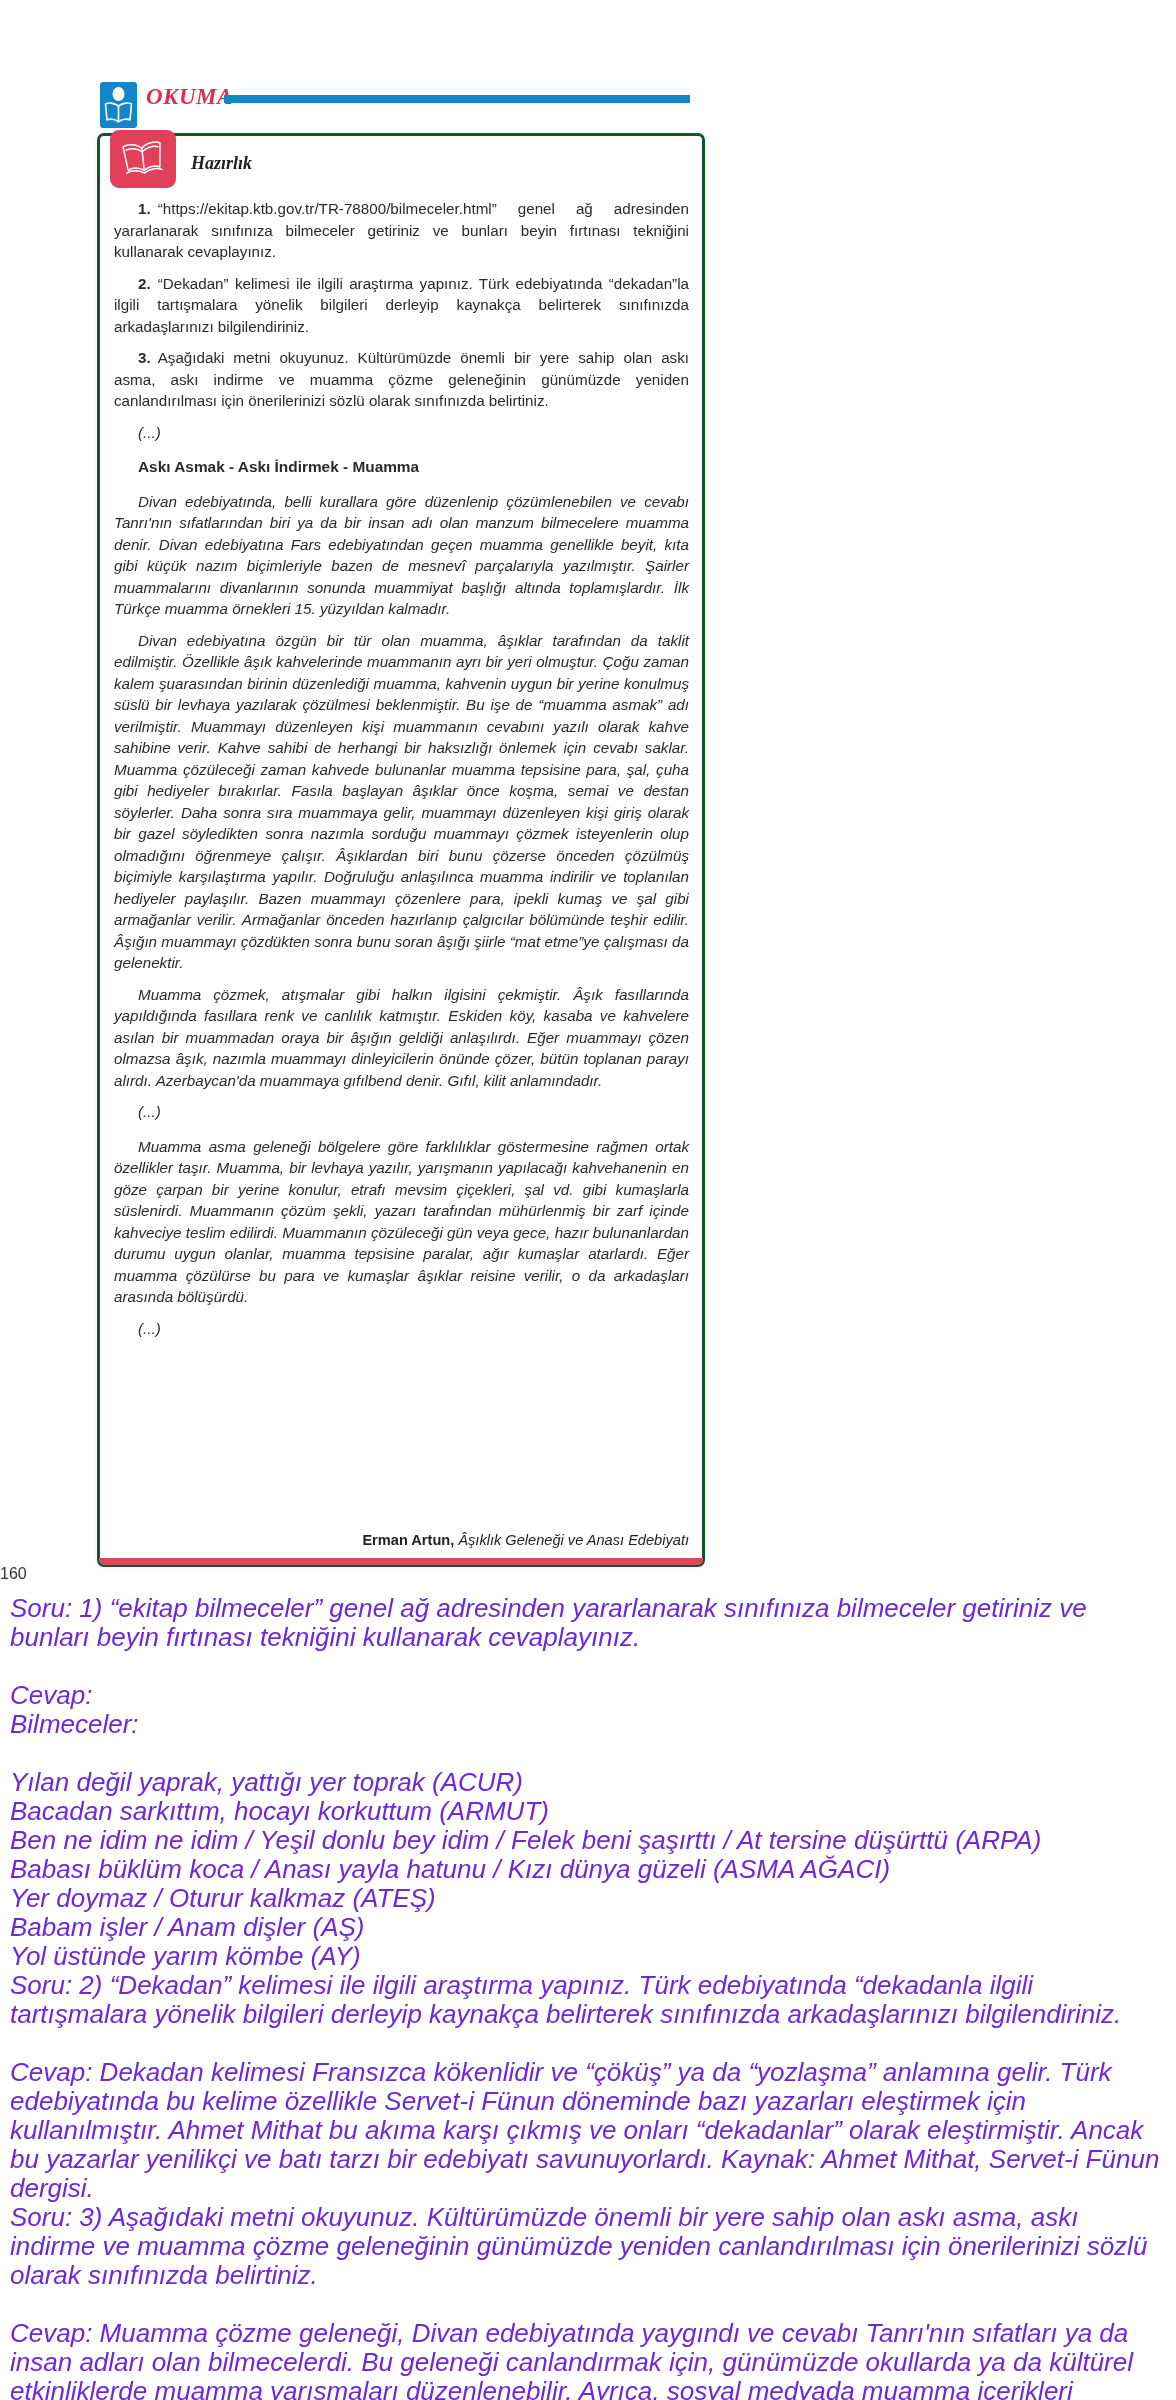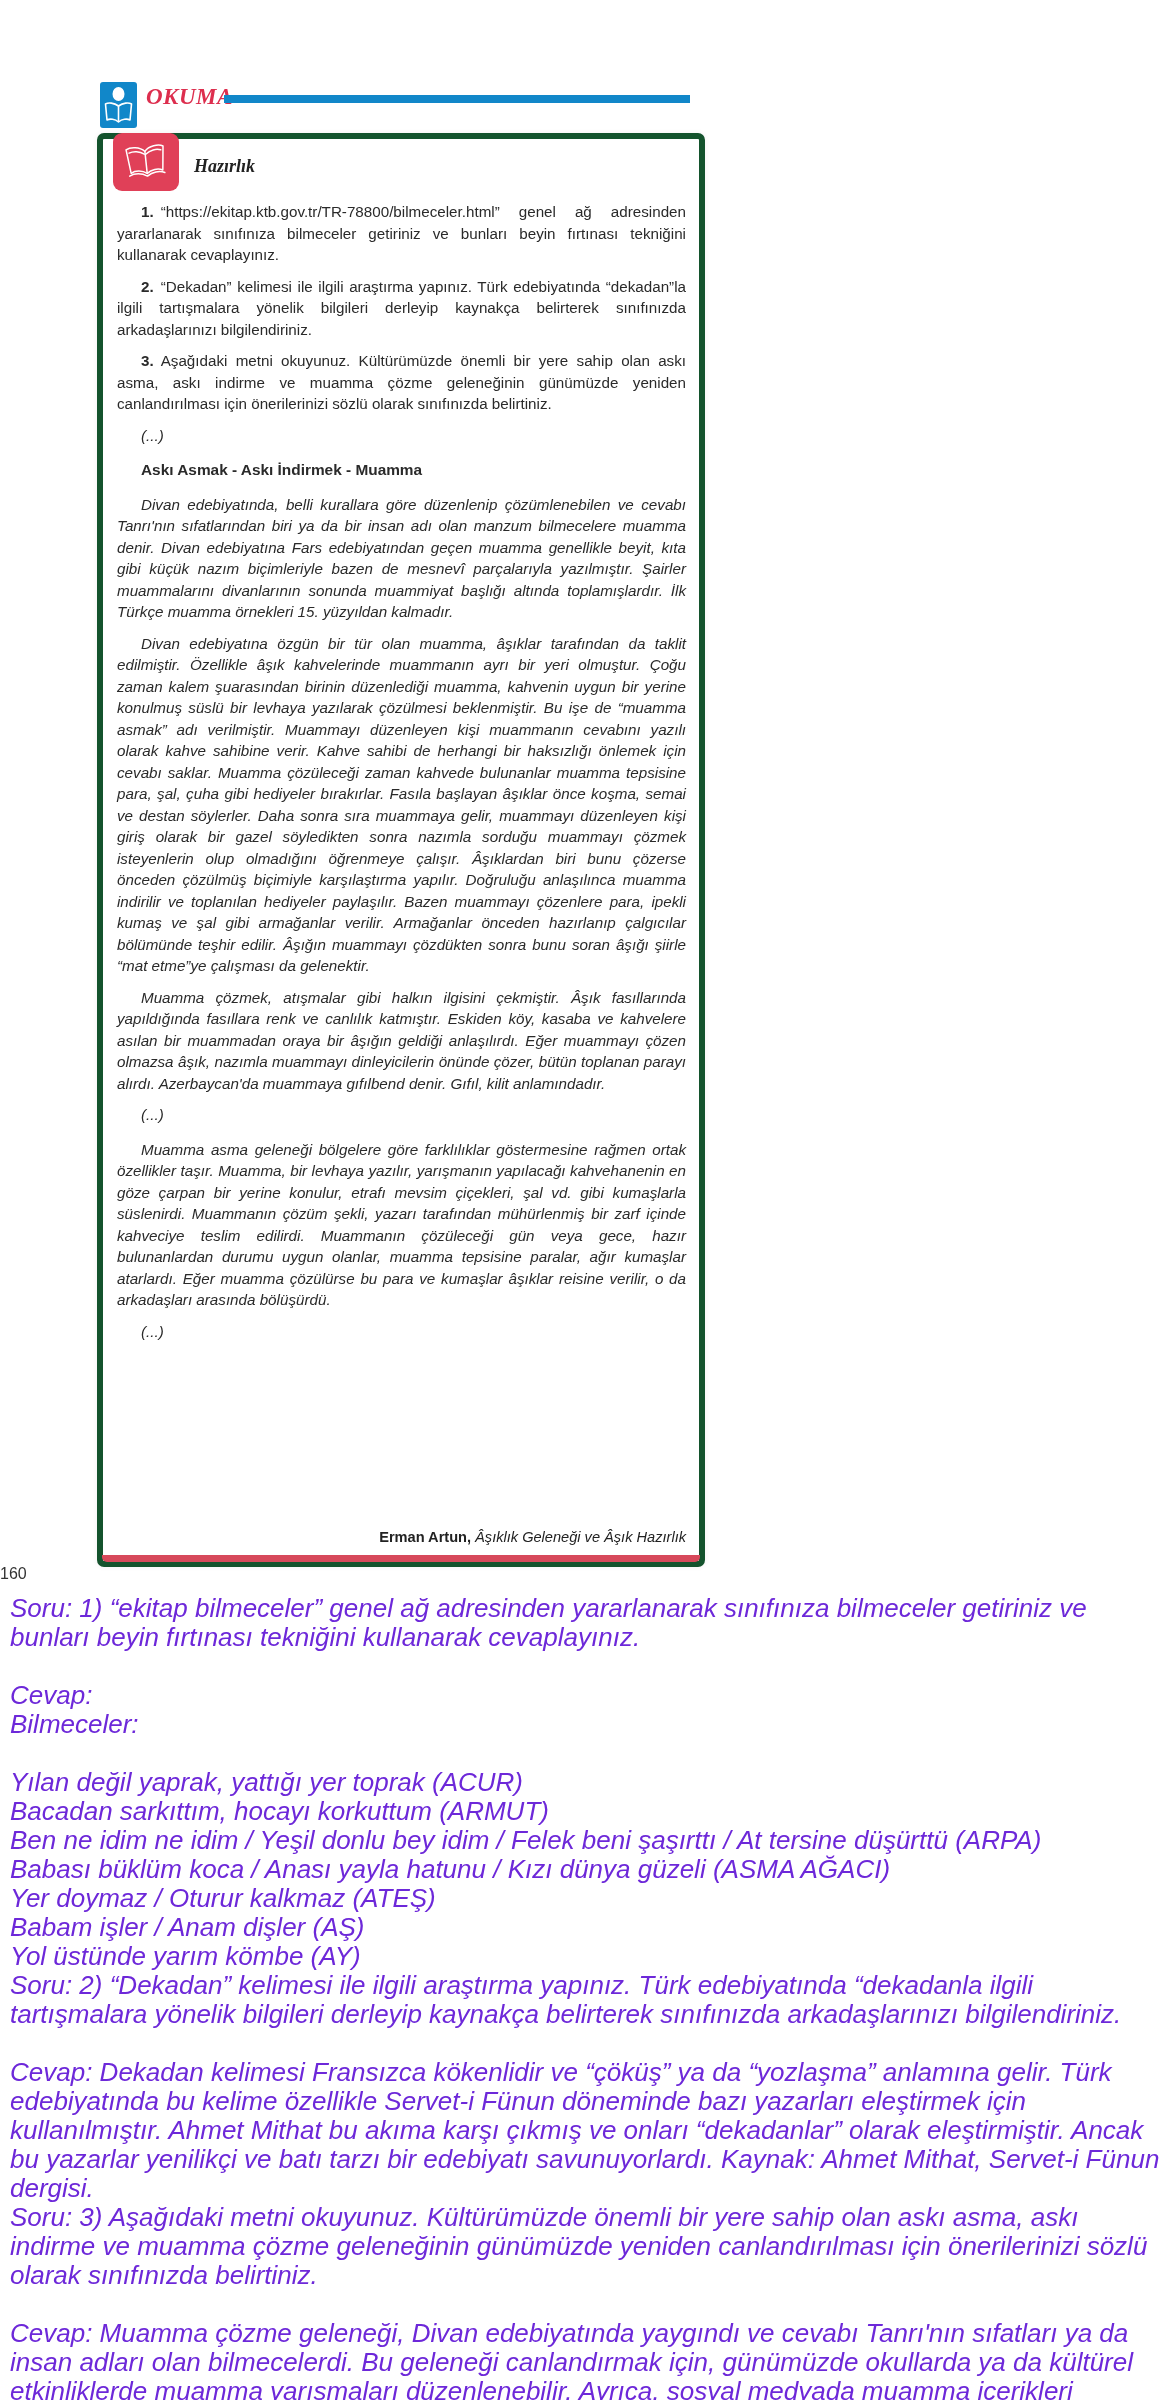--- a/index.html
+++ b/index.html
@@ -11,21 +11,21 @@
                 background:#1187c9; border-radius:3px; display:flex;
                 align-items:center; justify-content:center; }
   .okuma-title { position:absolute; left:146px; top:84px;
                  font-family:"Liberation Serif", serif; font-weight:bold; font-style:italic;
                  font-size:23px; color:#dd2e4e; letter-spacing:.5px; }
   .header-rule { position:absolute; left:224px; top:95px; width:466px; height:8px;
                  background:#1187c9; }
 
   
   .card { position:absolute; left:97px; top:133px; width:608px; height:1434px;
-          background:#fff; border:6px solid #14532d; border-radius:7px;
+          background:#fff; border:3px solid #14532d; border-radius:7px;
           box-sizing:border-box; box-shadow:0 0 5px rgba(120,80,90,.08); }
   .card::after { content:""; position:absolute; left:-1px; right:-1px; bottom:-1px;
                  height:7px; background:#d7495b; border-radius:0 0 5px 5px; }
   .tab { position:absolute; left:10px; top:-6px; width:66px; height:58px;
          background:#e04058; border-radius:9px; display:flex;
          align-items:center; justify-content:center; }
   .tab svg { transform:rotate(-6deg); }
   .hazirlik-title { position:absolute; left:91px; top:17px;
                     font-family:"Liberation Serif", serif; font-weight:bold; font-style:italic;
                     font-size:18px; color:#222; }
@@ -93,21 +93,21 @@
       <p class="reading-title">Askı Asmak - Askı İndirmek - Muamma</p>
       <p class="para">Divan edebiyatında, belli kurallara göre düzenlenip çözümlenebilen ve cevabı Tanrı'nın sıfatlarından biri ya da bir insan adı olan manzum bilmecelere muamma denir. Divan edebiyatına Fars edebiyatından geçen muamma genellikle beyit, kıta gibi küçük nazım biçimleriyle bazen de mesnevî parçalarıyla yazılmıştır. Şairler muammalarını divanlarının sonunda muammiyat başlığı altında toplamışlardır. İlk Türkçe muamma örnekleri 15. yüzyıldan kalmadır.</p>
       <p class="para">Divan edebiyatına özgün bir tür olan muamma, âşıklar tarafından da taklit edilmiştir. Özellikle âşık kahvelerinde muammanın ayrı bir yeri olmuştur. Çoğu zaman kalem şuarasından birinin düzenlediği muamma, kahvenin uygun bir yerine konulmuş süslü bir levhaya yazılarak çözülmesi beklenmiştir. Bu işe de “muamma asmak” adı verilmiştir. Muammayı düzenleyen kişi muammanın cevabını yazılı olarak kahve sahibine verir. Kahve sahibi de herhangi bir haksızlığı önlemek için cevabı saklar. Muamma çözüleceği zaman kahvede bulunanlar muamma tepsisine para, şal, çuha gibi hediyeler bırakırlar. Fasıla başlayan âşıklar önce koşma, semai ve destan söylerler. Daha sonra sıra muammaya gelir, muammayı düzenleyen kişi giriş olarak bir gazel söyledikten sonra nazımla sorduğu muammayı çözmek isteyenlerin olup olmadığını öğrenmeye çalışır. Âşıklardan biri bunu çözerse önceden çözülmüş biçimiyle karşılaştırma yapılır. Doğruluğu anlaşılınca muamma indirilir ve toplanılan hediyeler paylaşılır. Bazen muammayı çözenlere para, ipekli kumaş ve şal gibi armağanlar verilir. Armağanlar önceden hazırlanıp çalgıcılar bölümünde teşhir edilir. Âşığın muammayı çözdükten sonra bunu soran âşığı şiirle “mat etme”ye çalışması da gelenektir.</p>
       <p class="para">Muamma çözmek, atışmalar gibi halkın ilgisini çekmiştir. Âşık fasıllarında yapıldığında fasıllara renk ve canlılık katmıştır. Eskiden köy, kasaba ve kahvelere asılan bir muammadan oraya bir âşığın geldiği anlaşılırdı. Eğer muammayı çözen olmazsa âşık, nazımla muammayı dinleyicilerin önünde çözer, bütün toplanan parayı alırdı. Azerbaycan'da muammaya gıfılbend denir. Gıfıl, kilit anlamındadır.</p>
       <p class="ellipsis">(...)</p>
       <p class="para">Muamma asma geleneği bölgelere göre farklılıklar göstermesine rağmen ortak özellikler taşır. Muamma, bir levhaya yazılır, yarışmanın yapılacağı kahvehanenin en göze çarpan bir yerine konulur, etrafı mevsim çiçekleri, şal vd. gibi kumaşlarla süslenirdi. Muammanın çözüm şekli, yazarı tarafından mühürlenmiş bir zarf içinde kahveciye teslim edilirdi. Muammanın çözüleceği gün veya gece, hazır bulunanlardan durumu uygun olanlar, muamma tepsisine paralar, ağır kumaşlar atarlardı. Eğer muamma çözülürse bu para ve kumaşlar âşıklar reisine verilir, o da arkadaşları arasında bölüşürdü.</p>
       <p class="ellipsis">(...)</p>
     </div>
 
     <div class="attribution">
-      <span class="attr-author">Erman Artun,</span><span class="attr-work"> Âşıklık Geleneği ve Âşık Hazırlık</span>
+      <span class="attr-author">Erman Artun,</span><span class="attr-work"> Âşıklık Geleneği ve Anası Edebiyatı</span>
     </div>
   </div>
 
   <div class="page-number">160</div>
 
   <div class="answers">
       <div class="ans-line">Soru: 1) “ekitap bilmeceler” genel ağ adresinden yararlanarak sınıfınıza bilmeceler getiriniz ve bunları beyin fırtınası tekniğini kullanarak cevaplayınız.</div>
       <div class="ans-line"></div>
       <div class="ans-line">Cevap:</div>
       <div class="ans-line">Bilmeceler:</div>

